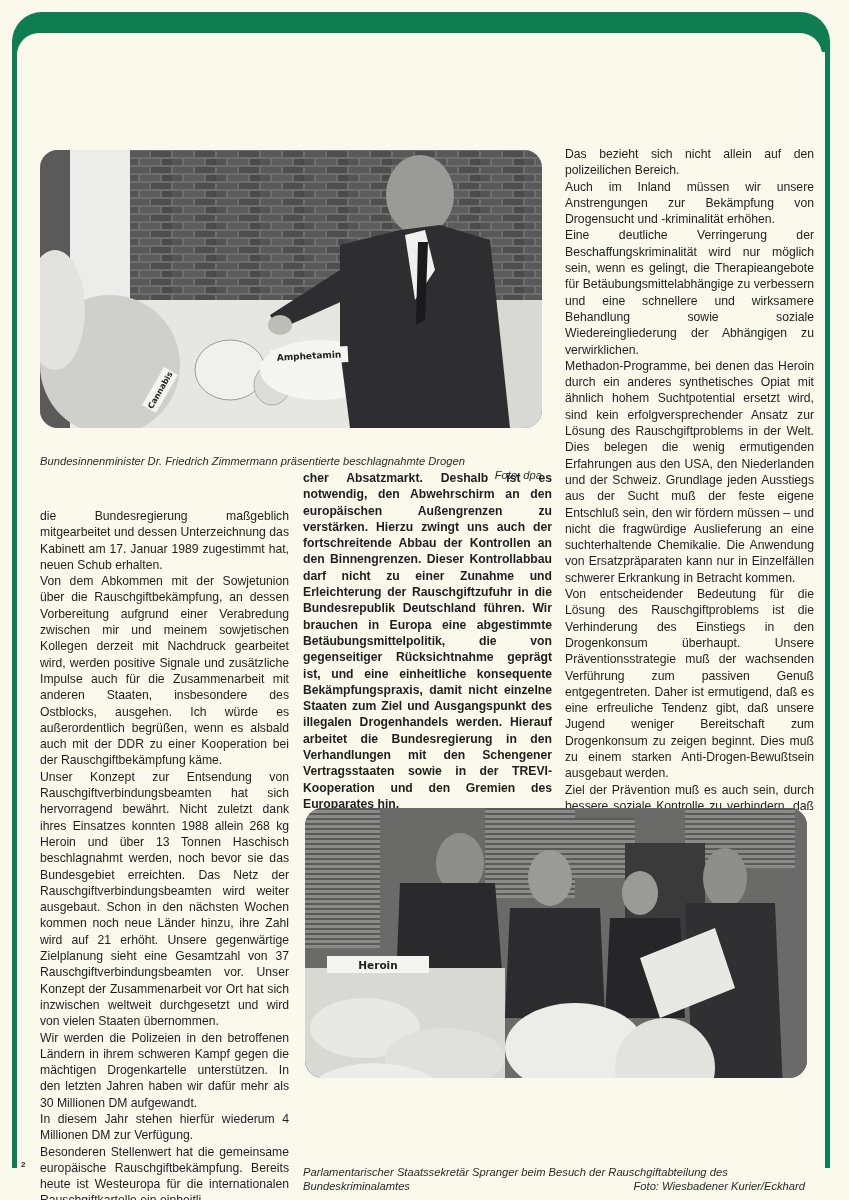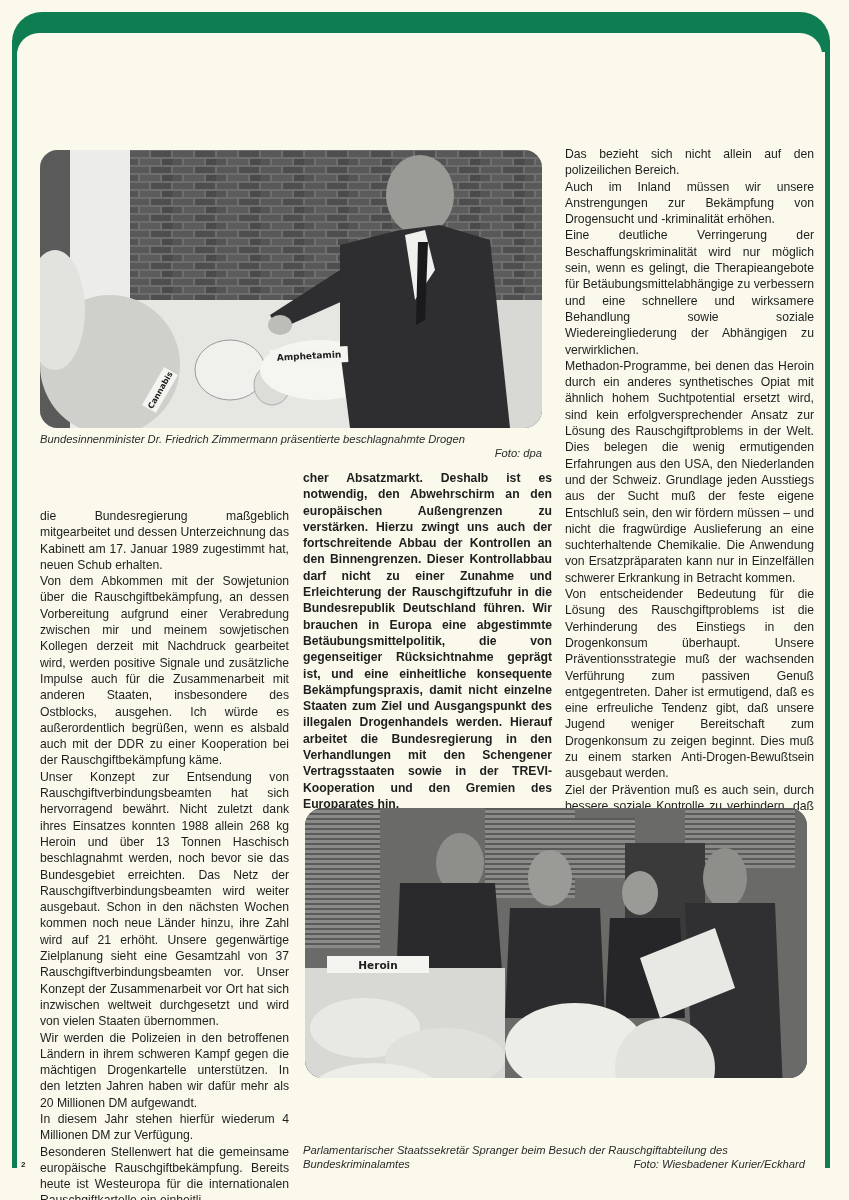--- a/index.html
+++ b/index.html
@@ -24,21 +24,21 @@
     position: absolute; left: 825px; top: 40px; width: 5px; height: 1128px; background: #0e7d52;
   }
   .page-num {
     position: absolute; left: 21px; top: 1160px; font-size: 8px; font-weight: bold;
   }
   .photo {
     position: absolute; border-radius: 18px; overflow: hidden; background: #555;
   }
   .photo svg { display: block; }
   .caption {
-    position: absolute; font-style: italic; font-size: 11.2px; line-height: 14px; color: #2a2a2a;
+    position: absolute; font-style: italic; font-size: 11.2px; line-height: 14px; color: #2a2a2a; margin-top: 22px;
   }
   .caption .credit { display: block; text-align: right; }
   .col {
     position: absolute; font-size: 12.2px; line-height: 16.3px; text-align: justify;
     hyphens: manual;
   }
   .col p { margin: 0; }
   .label-card {
     position: absolute; background: #f4f4f0; font-weight: bold; font-family: "DejaVu Sans", sans-serif;
     color: #222; display: flex; align-items: center; justify-content: center;
@@ -87,21 +87,21 @@
 </div>
 <div class="caption" style="left:40px; top:432px; width:502px;">
   <span>Bundesinnenminister Dr. Friedrich Zimmermann präsentierte beschlagnahmte Drogen</span>
   <span class="credit">Foto: dpa</span>
 </div>
 
 <div class="col" style="left:40px; top:470px; width:249px;margin-top:38px;">
   <p>die Bundesregierung maßgeblich mitgearbeitet und dessen Unterzeichnung das Kabinett am 17. Januar 1989 zugestimmt hat, neuen Schub erhalten.</p>
   <p>Von dem Abkommen mit der Sowjetunion über die Rauschgiftbekämpfung, an dessen Vorbereitung aufgrund einer Verabredung zwischen mir und meinem sowjetischen Kollegen derzeit mit Nachdruck gearbeitet wird, werden positive Signale und zusätzliche Impulse auch für die Zusammenarbeit mit anderen Staaten, insbesondere des Ostblocks, ausgehen. Ich würde es außerordentlich begrüßen, wenn es alsbald auch mit der DDR zu einer Kooperation bei der Rauschgiftbekämpfung käme.</p>
   <p>Unser Konzept zur Entsendung von Rauschgiftverbindungsbeamten hat sich hervorragend bewährt. Nicht zuletzt dank ihres Einsatzes konnten 1988 allein 268 kg Heroin und über 13 Tonnen Haschisch beschlagnahmt werden, noch bevor sie das Bundesgebiet erreichten. Das Netz der Rauschgiftverbindungsbeamten wird weiter ausgebaut. Schon in den nächsten Wochen kommen noch neue Länder hinzu, ihre Zahl wird auf 21 erhöht. Unsere gegenwärtige Zielplanung sieht eine Gesamtzahl von 37 Rauschgiftverbindungsbeamten vor. Unser Konzept der Zusammenarbeit vor Ort hat sich inzwischen weltweit durchgesetzt und wird von vielen Staaten übernommen.</p>
-  <p>Wir werden die Polizeien in den betroffenen Ländern in ihrem schweren Kampf gegen die mächtigen Drogenkartelle unterstützen. In den letzten Jahren haben wir dafür mehr als 20 Millionen DM aufgewandt.</p>
+  <p>Wir werden die Polizeien in den betroffenen Ländern in ihrem schweren Kampf gegen die mächtigen Drogenkartelle unterstützen. In den letzten Jahren haben wir dafür mehr als 30 Millionen DM aufgewandt.</p>
   <p>In diesem Jahr stehen hierfür wiederum 4 Millionen DM zur Verfügung.</p>
   <p>Besonderen Stellenwert hat die gemeinsame europäische Rauschgiftbekämpfung. Bereits heute ist Westeuropa für die internationalen Rauschgiftkartelle ein einheitli-</p>
 </div>
 
 <div class="col" style="left:303px; top:470px; width:249px;font-weight:bold;">
   <p>cher Absatzmarkt. Deshalb ist es notwendig, den Abwehrschirm an den europäischen Außengrenzen zu verstärken. Hierzu zwingt uns auch der fortschreitende Abbau der Kontrollen an den Binnengrenzen. Dieser Kontrollabbau darf nicht zu einer Zunahme und Erleichterung der Rauschgiftzufuhr in die Bundesrepublik Deutschland führen. Wir brauchen in Europa eine abgestimmte Betäubungsmittelpolitik, die von gegenseitiger Rücksichtnahme geprägt ist, und eine einheitliche konsequente Bekämpfungspraxis, damit nicht einzelne Staaten zum Ziel und Ausgangspunkt des illegalen Drogenhandels werden. Hierauf arbeitet die Bundesregierung in den Verhandlungen mit den Schengener Vertragsstaaten sowie in der TREVI-Kooperation und den Gremien des Europarates hin.</p>
 </div>
 
 <div class="col" style="left:565px; top:146px; width:249px;">
   <p>Das bezieht sich nicht allein auf den polizeilichen Bereich.</p>

